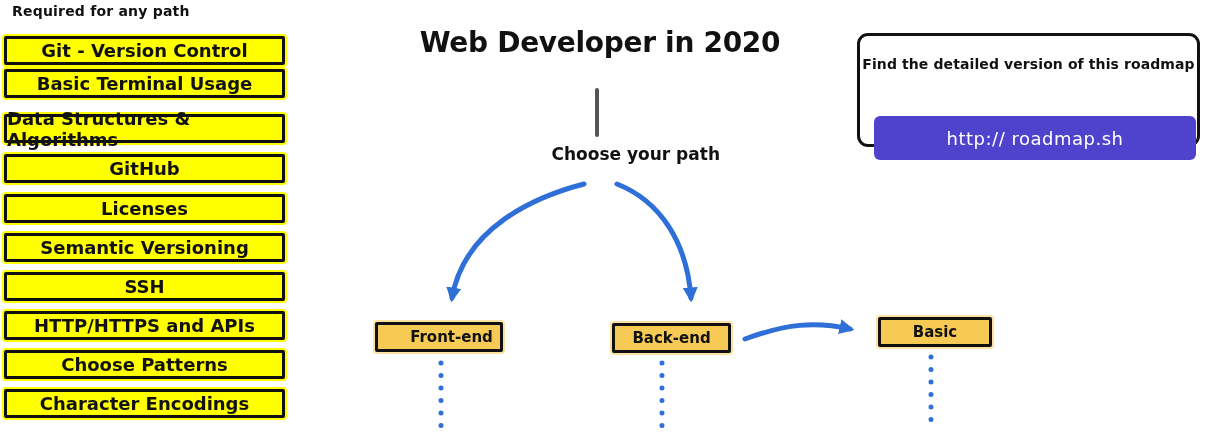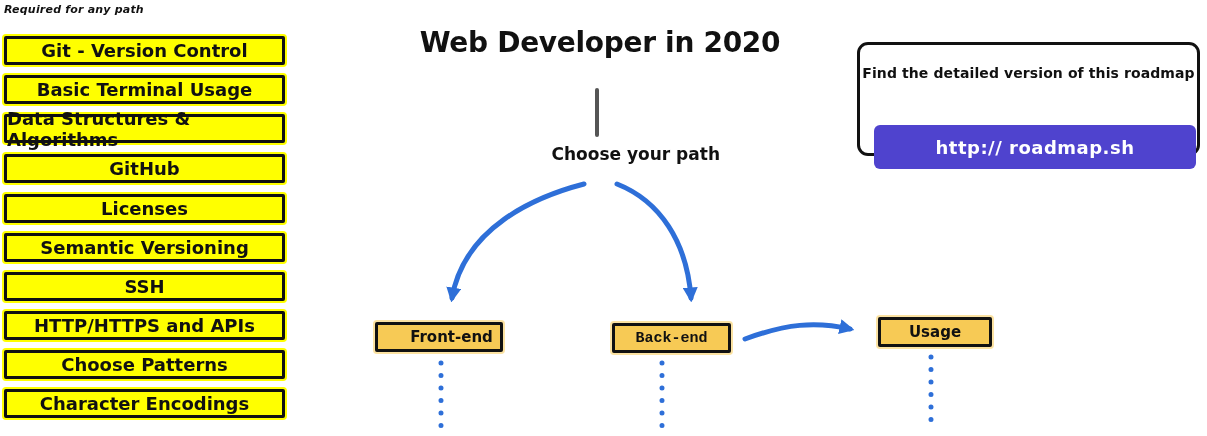--- a/index.html
+++ b/index.html
@@ -9,21 +9,21 @@
     --button-purple:#4F43CE;
     --line-gray:#555555;
     --border-black:#111111;
   }
   *{box-sizing:border-box;margin:0;padding:0;}
   html,body{width:1207px;height:436px;overflow:hidden;background:#ffffff;
     font-family:"DejaVu Sans","Liberation Sans",sans-serif;color:#111;}
   .canvas{position:relative;width:1207px;height:436px;background:#fff;}
 
   
-  .req-heading{position:absolute;left:4px;top:3px;font-size:11px;font-weight:700;letter-spacing:.2px;font-style:italic;}
+  .req-heading{position:absolute;left:12px;top:3px;font-size:14px;font-weight:700;letter-spacing:.2px;}
   .req-box{position:absolute;left:4px;width:281px;height:29px;
     background:var(--yellow-fill);border:3px solid var(--border-black);border-radius:2px;
     box-shadow:0 0 0 2px var(--yellow-fill);
     display:flex;align-items:center;justify-content:center;
     font-size:18px;font-weight:700;cursor:pointer;}
 
   
   .main-title{position:absolute;left:380px;top:26px;width:440px;text-align:center;
     font-size:28px;font-weight:700;letter-spacing:-.3px;}
   .stem-line{position:absolute;left:595px;top:88px;width:4px;height:49px;
@@ -31,50 +31,50 @@
   .choose-label{position:absolute;left:495px;top:144px;width:225px;text-align:right;
     font-size:17px;font-weight:700;}
 
   
   .node{position:absolute;height:30px;background:var(--node-fill);
     border:3px solid var(--border-black);border-radius:2px;
     box-shadow:0 0 0 2px rgba(247,202,85,.55);
     display:flex;align-items:center;justify-content:center;
     font-size:15px;font-weight:600;cursor:pointer;}
   .node-frontend{left:375px;top:322px;width:128px;padding-left:25px;}
-  .node-backend{left:612px;top:323px;width:119px;font-family:Liberation Mono, monospace;}
+  .node-backend{left:612px;top:323px;width:119px;}
   .node-devops{left:878px;top:317px;width:114px;}
 
   
   .connectors{position:absolute;left:0;top:0;width:1207px;height:436px;pointer-events:none;}
   .arrow-path{fill:none;stroke:var(--arrow-blue);stroke-width:5;stroke-linecap:round;}
   .ah-fill{fill:var(--arrow-blue);}
   .dotline{stroke:var(--arrow-blue);stroke-width:5;stroke-linecap:round;stroke-dasharray:0 12.5;fill:none;}
 
   
   .info-box{position:absolute;left:857px;top:33px;width:343px;height:114px;
-    background:#fff;border:3px solid var(--border-black);border-radius:11px;margin-top:9px;}
+    background:#fff;border:3px solid var(--border-black);border-radius:11px;}
   .info-line{position:absolute;left:0;width:100%;text-align:center;
     font-size:14px;font-weight:600;letter-spacing:.1px;}
   .info-line1{top:20px;}
   .info-line2{top:48px;}
   .info-button{position:absolute;left:14px;top:80px;width:322px;height:44px;
     background:var(--button-purple);border:none;border-radius:6px;
-    color:#fff;font-size:18px;font-weight:700;letter-spacing:.5px;
+    color:#fff;font-size:18px;font-weight:400;letter-spacing:.5px;
     display:flex;align-items:center;justify-content:center;cursor:pointer;
     font-family:"DejaVu Sans","Liberation Sans",sans-serif;}
 </style>
 </head>
 <body>
 
 <div class="canvas">
 
   <div class="req-heading">Required for any path</div>
   <div class="req-box" style="top:36px">Git - Version Control</div>
-  <div class="req-box" style="top:75px">Basic Terminal Usage</div>
+  <div class="req-box" style="top:69px">Basic Terminal Usage</div>
   <div class="req-box" style="top:154px">GitHub</div>
   <div class="req-box" style="top:114px">Data Structures &amp; Algorithms</div>
   <div class="req-box" style="top:194px">Licenses</div>
   <div class="req-box" style="top:233px">Semantic Versioning</div>
   <div class="req-box" style="top:272px">SSH</div>
   <div class="req-box" style="top:311px">HTTP/HTTPS and APIs</div>
   <div class="req-box" style="top:350px">Choose Patterns</div>
   <div class="req-box" style="top:389px">Character Encodings</div>
 
   <div class="main-title">Web Developer in 2020</div>
@@ -90,20 +90,20 @@
     <path class="arrow-path" d="M 584 184 C 534 197, 464 228, 452 298" marker-end="url(#ah)"></path>
     <path class="arrow-path" d="M 617 184 C 660 201, 687 242, 691 298" marker-end="url(#ah)"></path>
     <path class="arrow-path" d="M 745 339 C 786 324, 815 321, 850 329" marker-end="url(#ah)"></path>
     <line class="dotline" x1="441" y1="363" x2="441" y2="426"></line>
     <line class="dotline" x1="662" y1="363" x2="662" y2="426"></line>
     <line class="dotline" x1="931" y1="357" x2="931" y2="432"></line>
   </svg>
 
   <div class="node node-frontend">Front-end</div>
   <div class="node node-backend">Back-end</div>
-  <div class="node node-devops">Usage</div>
+  <div class="node node-devops">Basic</div>
 
   <div class="info-box">
     <div class="info-line info-line1">Find the detailed version of this roadmap</div>
     <button class="info-button">http:// roadmap.sh</button>
   </div>
 
 </div>
 
 </body></html>

